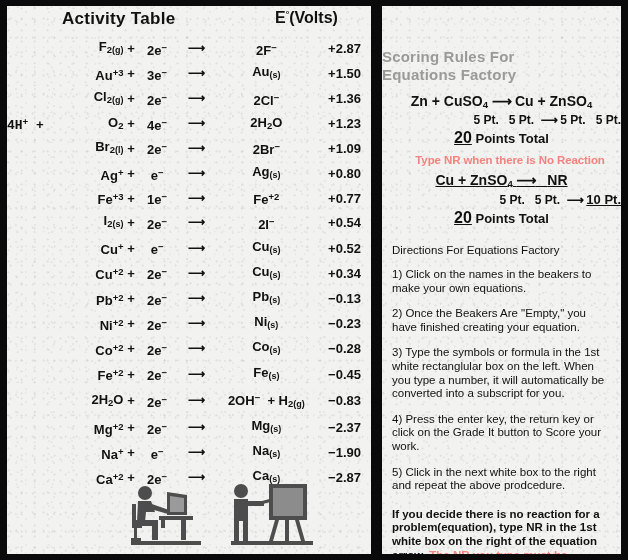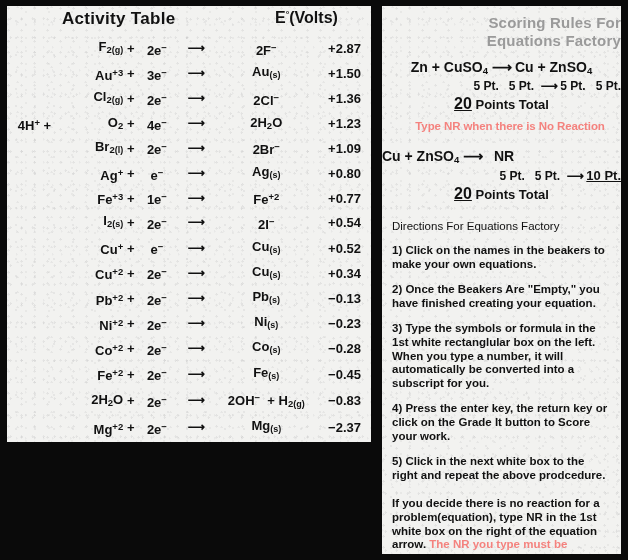--- a/index.html
+++ b/index.html
@@ -24,21 +24,21 @@
       radial-gradient(circle at 62% 8%,  rgba(200,200,200,.30) 0 1px, transparent 1.2px),
       radial-gradient(circle at 33% 66%, rgba(190,190,190,.30) 0 1px, transparent 1.2px),
       radial-gradient(circle at 83% 47%, rgba(205,205,205,.28) 0 1px, transparent 1.2px),
       radial-gradient(circle at 47% 88%, rgba(195,195,195,.26) 0 1px, transparent 1.2px),
       radial-gradient(circle at 5% 80%,  rgba(205,205,205,.26) 0 1px, transparent 1.2px);
     background-size:13px 11px, 17px 15px, 11px 19px, 23px 13px, 19px 17px, 9px 23px;
   }
 
   
   .left-panel{
-    position:absolute;left:7px;top:6px;width:364px;height:436px;
+    position:absolute;left:7px;top:6px;width:364px;height:548px;
     box-sizing:border-box;overflow:hidden;
   }
   .right-panel{
     position:absolute;left:382px;top:6px;width:239px;height:548px;
     box-sizing:border-box;overflow:hidden;
   }
 
   
   .act-header{
     position:relative;height:28px;
@@ -54,21 +54,21 @@
   .volts-title sup{font-size:9px;vertical-align:super;}
 
   
   table.act{
     border-collapse:collapse;
     width:364px;
     margin-top:2px;
     font-size:13px;font-weight:bold;color:#111;
   }
   table.act td{padding:0;line-height:21.2px;white-space:nowrap;vertical-align:middle;}
-  .c-pre   {width:58px;text-align:center;padding-right:3px !important;}
+  .c-pre   {width:58px;text-align:left;padding-right:3px !important;font-family:Liberation Mono, monospace;}
   .c-ox    {width:62px;text-align:right;}
   .c-plus1 {width:16px;text-align:center;}
   .c-el    {width:40px;text-align:center;}
   .c-arr   {width:44px;text-align:center;font-size:12px;}
   .c-red   {width:92px;text-align:center;padding-left:5px !important;}
   .c-volt  {width:52px;text-align:right;padding-right:10px !important;}
 
   sub{font-size:9.5px;vertical-align:-2px;font-weight:bold;}
   sup{font-size:9.5px;vertical-align:4px;font-weight:bold;}
   .state{font-size:9px;vertical-align:-2px;font-weight:bold;}
@@ -77,51 +77,51 @@
   
   .figures{
     position:absolute;left:0;top:474px;width:364px;height:74px;
   }
   .fig{position:absolute;}
   .fig-computer{left:124px;top:0;}
   .fig-board{left:218px;top:0;}
 
   
   .score-title{
-    text-align:right;font-size:15px;font-weight:bold;color:#9a9a9a;
-    line-height:18px;padding-top:8px;letter-spacing:.2px;
+    text-align:left;font-size:15px;font-weight:bold;color:#9a9a9a;
+    line-height:18px;padding-top:8px;letter-spacing:.2px;margin-top:34px;
   }
   .eq-line{
     text-align:center;font-size:14px;font-weight:bold;color:#111;
     margin-top:9px;white-space:nowrap;
   }
   .pts-line{
     text-align:right;font-size:12px;font-weight:bold;color:#111;
     margin-top:3px;white-space:nowrap;
   }
   .pts-line .pt-num{font-size:13px;text-decoration:underline;}
   .total-line{
     text-align:center;font-size:13px;font-weight:bold;color:#111;
     margin-top:2px;
   }
   .total-line .big{font-size:16px;text-decoration:underline;}
   .nr-warn{
     text-align:center;font-size:11.5px;font-weight:bold;color:#f4827e;
     margin-top:7px;letter-spacing:-.1px;padding-left:17px;
   }
   .eq-line2{
-    font-size:14px;font-weight:bold;color:#111;
-    margin-top:16px;white-space:nowrap;
+    text-align:center;font-size:14px;font-weight:bold;color:#111;
+    margin-top:6px;white-space:nowrap;text-decoration:underline;
   }
   .directions-title{
     font-size:11.5px;font-weight:normal;color:#111;
     margin:17px 0 0 10px;
   }
   .dir{
-    font-size:11.5px;font-weight:bold;color:#111;
+    font-size:11.5px;font-weight:normal;color:#111;
     margin:12px 10px 0 10px;line-height:13.6px;
   }
   .dir-last{
     font-size:11.5px;font-weight:bold;color:#111;
     margin:15px 10px 0 10px;line-height:13.6px;
   }
   .hl{color:#f4827e;}
 </style>
 </head>
 <body>

